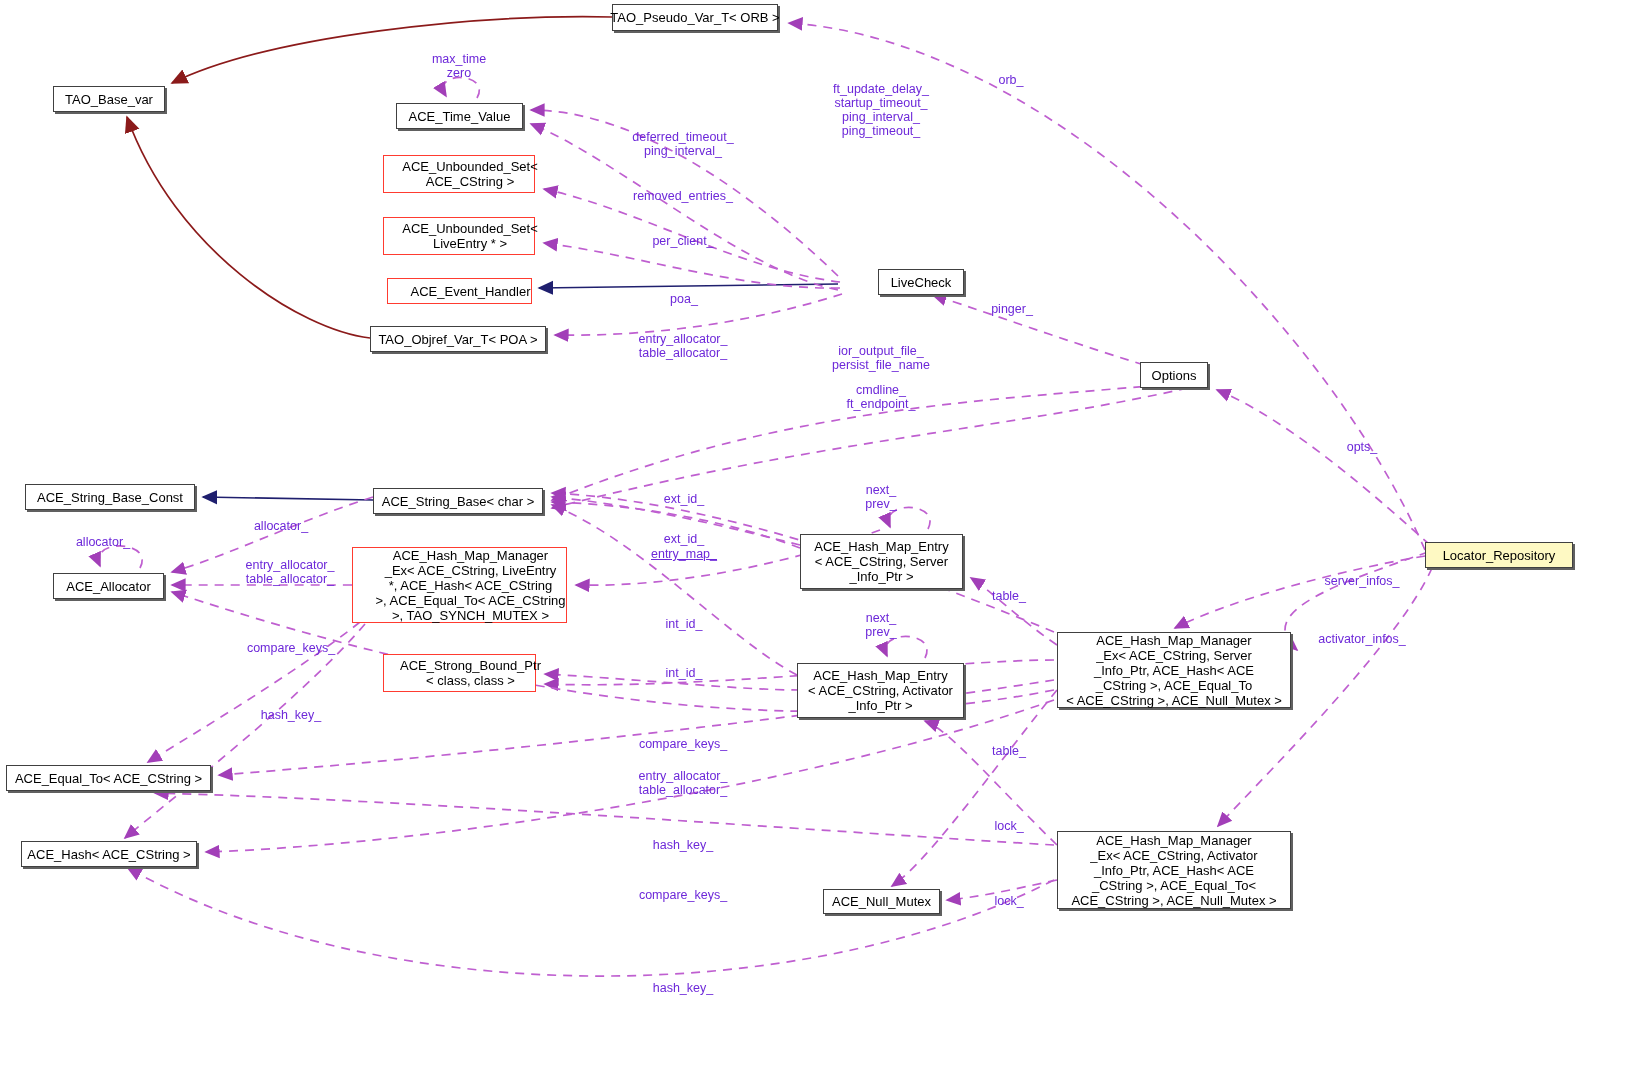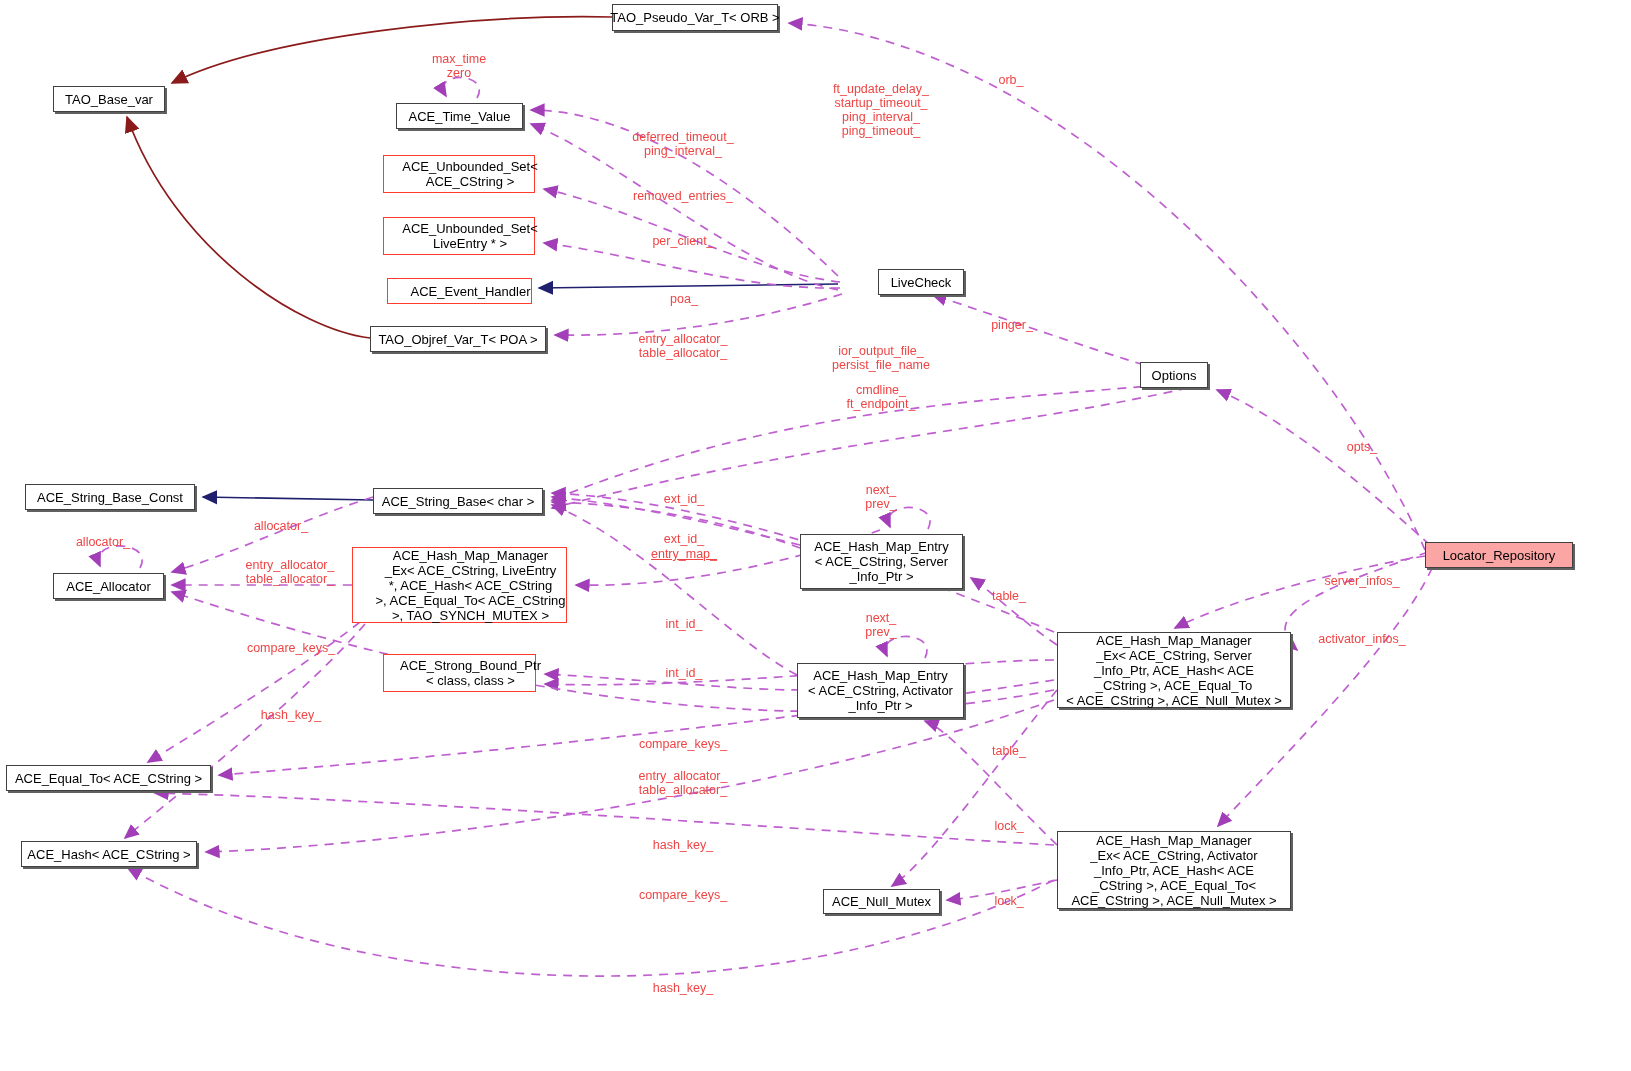--- a/index.html
+++ b/index.html
@@ -19,27 +19,27 @@
     font-size:13px;
     line-height:15px;
     color:#000000;
     background:#ffffff;
     border:1px solid #404040;
     box-shadow:2px 2px 0 0 #606060;
     white-space:pre;
     padding:2px 6px;
   }
   .node.tmpl{border:1px solid #ff3b30;box-shadow:none;padding-left:28px;}
-  .node.focus{background:#fca5a5;border:1px solid #404040;box-shadow:2px 2px 0 0 #606060;}
+  .node.focus{background:#fef9c3;border:1px solid #404040;box-shadow:2px 2px 0 0 #606060;}
   .edgelabel{
     position:absolute;
     font-family:"Liberation Sans", sans-serif;
     font-size:12.5px;
     line-height:14px;
-    color:#ef4444;
+    color:#6d28d9;
     white-space:pre;
     text-align:center;
     transform:translate(-50%,-50%);
   }
 </style>
 </head>
 <body>
 
 <div id="canvas">
 
@@ -204,21 +204,21 @@
   <div class="edgelabel" style="left:1011px;top:80px;">orb_</div>
   <div class="edgelabel" style="left:881px;top:110px;">ft_update_delay_
 startup_timeout_
 ping_interval_
 ping_timeout_</div>
   <div class="edgelabel" style="left:683px;top:144px;">deferred_timeout_
 ping_interval_</div>
   <div class="edgelabel" style="left:683px;top:196px;">removed_entries_</div>
   <div class="edgelabel" style="left:683px;top:241px;">per_client_</div>
   <div class="edgelabel" style="left:684px;top:299px;">poa_</div>
-  <div class="edgelabel" style="left:1012px;top:309px;margin-top:16px;">pinger_</div>
+  <div class="edgelabel" style="left:1012px;top:309px;">pinger_</div>
   <div class="edgelabel" style="left:683px;top:346px;">entry_allocator_
 table_allocator_</div>
   <div class="edgelabel" style="left:881px;top:358px;">ior_output_file_
 persist_file_name</div>
   <div class="edgelabel" style="left:881px;top:397px;">cmdline_
 ft_endpoint_</div>
   <div class="edgelabel" style="left:1362px;top:447px;">opts_</div>
   <div class="edgelabel" style="left:881px;top:497px;">next_
 prev_</div>
   <div class="edgelabel" style="left:684px;top:499px;">ext_id_</div>

